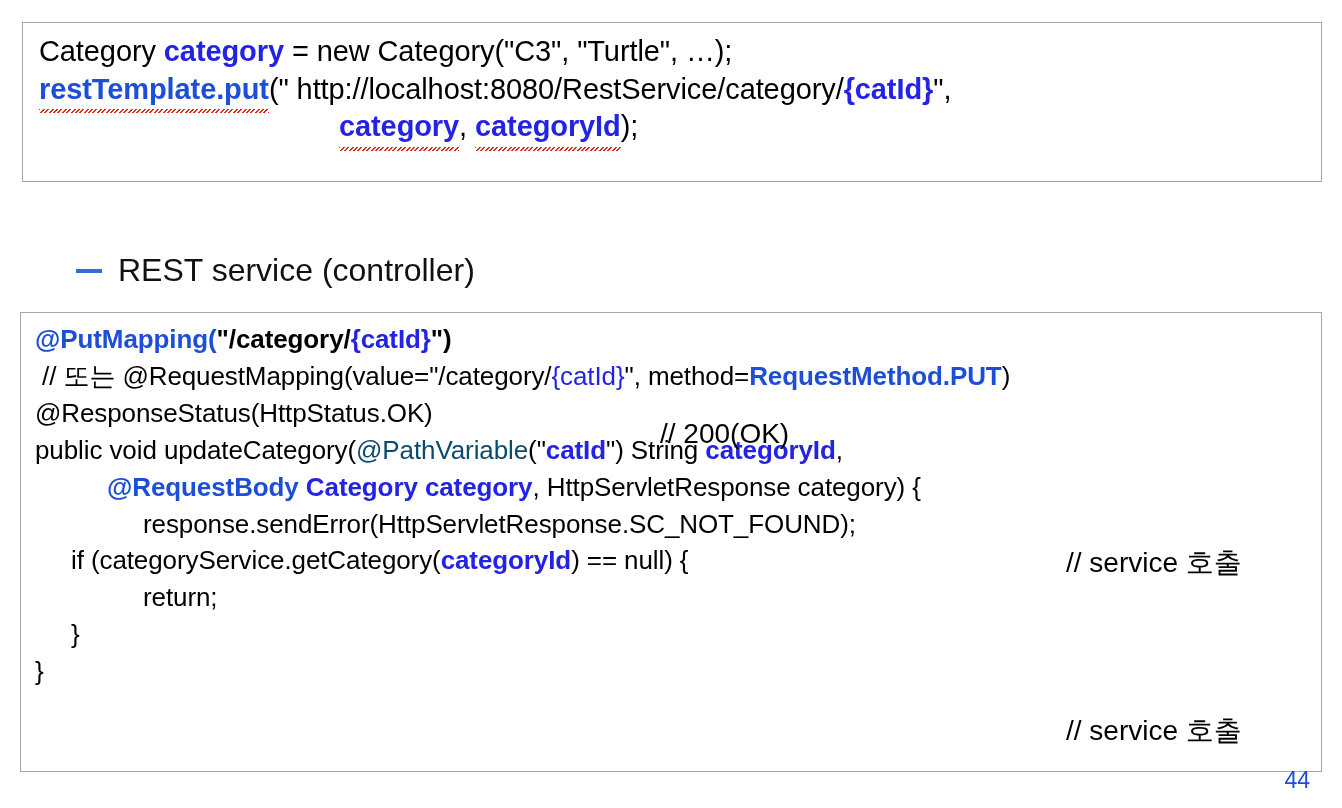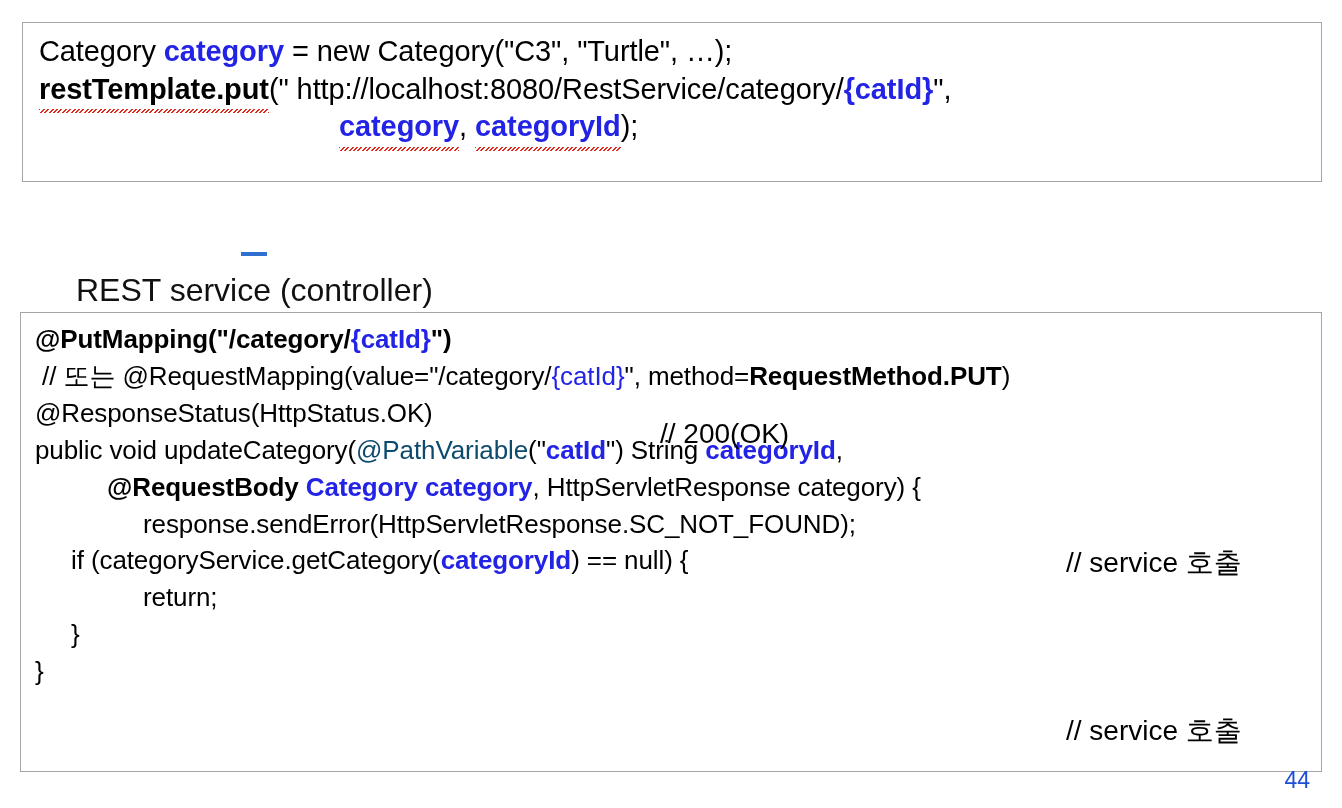--- a/index.html
+++ b/index.html
@@ -50,21 +50,21 @@
   }
 
   #client-box .code-line { font-size: 29px; }
   #controller-box .code-line { font-size: 26px; line-height: 1.42; }
 
   
   .tk-black   { color: #000000; }
   .tk-blue    { color: #2323e6; }
   .tk-blue-b  { color: #2323e6; font-weight: bold; }
   .tk-red     { color: #0c4a6e; }
-  .tk-red-b   { color: #000000; font-weight: bold; }
+  .tk-red-b   { color: #1d4ed8; font-weight: bold; }
   .tk-black-b { color: #000000; font-weight: bold; }
 
   
   .squiggle {
     position: relative;
     display: inline-block;
   }
   .squiggle::after {
     content: "";
     position: absolute;
@@ -81,21 +81,20 @@
   }
 
   
   #bullet-row {
     position: absolute;
     left: 76px;
     top: 252px;
     display: flex;
     align-items: center;
     gap: 16px;
-    flex-direction: column;
   }
   #bullet-dash {
     width: 26px;
     height: 4px;
     background: #2f6fd0;
     flex: none;
   }
   #bullet-label {
     font-size: 32px;
     color: #111111;

